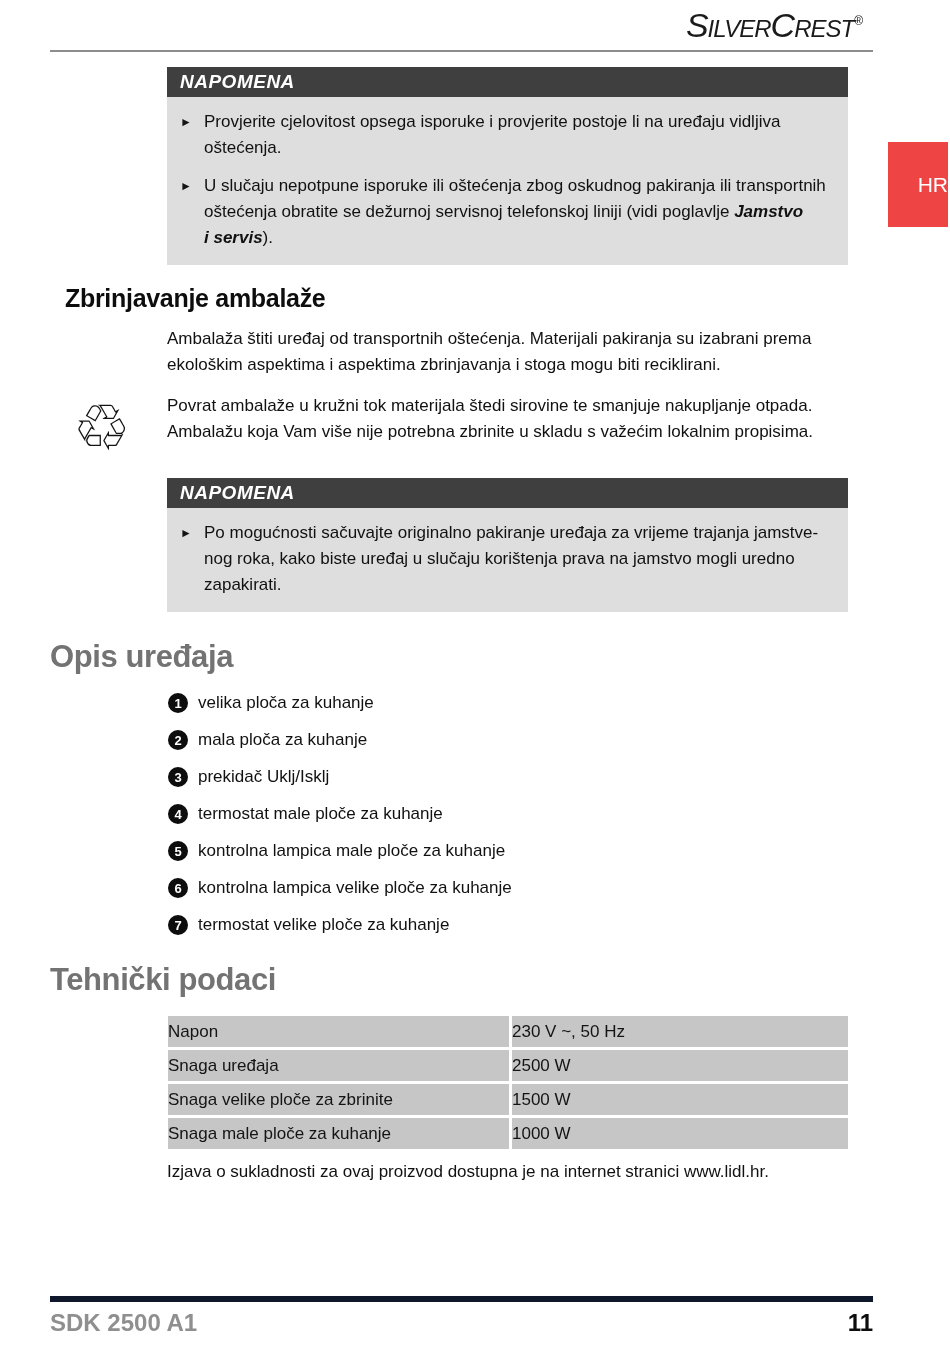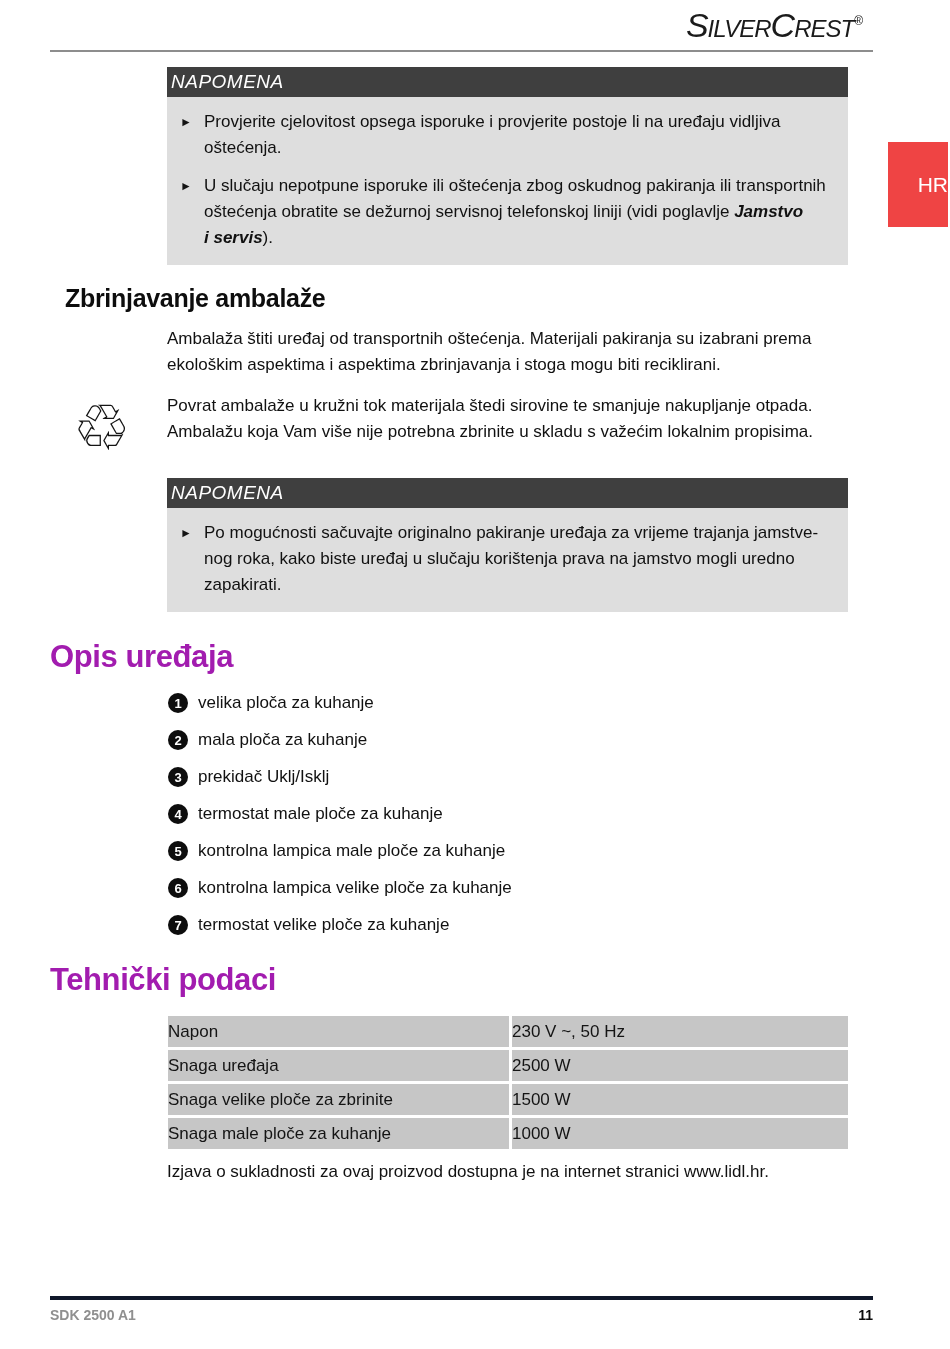--- a/index.html
+++ b/index.html
@@ -19,57 +19,57 @@
   .hr-tab {
     position:absolute; top:142px; left:888px; width:60px; height:85px;
     background:#ef4444; color:#fff; display:flex; align-items:center; justify-content:flex-end;
     font-size:21px;
   }
   
   .content { position:absolute; top:67px; left:0; width:950px; }
   .note-box { margin-left:167px; width:681px; }
   .note-header {
     background:#3f3f3f; color:#fff; height:30px; display:flex; align-items:center;
-    padding-left:4px; font-size:19px; font-weight:normal; font-style:italic; letter-spacing:.5px;
+    padding-left:13px; font-size:19px; font-weight:bold; font-style:italic; letter-spacing:.5px;
   }
   .note-body { background:#dedede; padding:12px 22px 14px 13px; }
   .bullet-row { display:flex; margin-bottom:12px; }
   .bullet-row:last-child { margin-bottom:0; }
   .bullet-arrow { flex:0 0 24px; font-size:12px; line-height:26px; color:#141414; }
   .bullet-text { font-size:17px; line-height:26px; white-space:pre-line; }
   .bold-inline { font-weight:bold; font-style:italic; }
   h2.section {
     margin:19px 0 0 65px; font-size:25px; font-weight:bold; color:#0d0d0d; letter-spacing:-0.3px;
   }
   .para { margin:13px 0 0 167px; width:681px; font-size:17px; line-height:26px; white-space:pre-line; }
   .media-row { margin:15px 0 0 73px; display:flex; align-items:flex-start; }
   .recycle-icon { flex:0 0 67px; font-size:64px; line-height:70px; color:#141414; }
   .media-text { margin-left:27px; width:681px; font-size:17px; line-height:26px; white-space:pre-line; }
   .note-box.second { margin-top:15px; }
   h1.section {
-    margin:27px 0 0 50px; font-size:31px; font-weight:bold; color:#a21caf; letter-spacing:-0.4px;
+    margin:27px 0 0 50px; font-size:31px; font-weight:bold; color:#737373; letter-spacing:-0.4px;
   }
   .device-list { margin:18px 0 0 168px; }
   .device-item { display:flex; align-items:center; margin-bottom:17px; font-size:17px; }
   .num-badge {
     flex:0 0 20px; width:20px; height:20px; border-radius:50%;
     background:#0d0d0d; color:#fff; font-size:13px; font-weight:bold;
     display:inline-flex; align-items:center; justify-content:center; margin-right:10px;
   }
   .tech-table { margin:18px 0 0 168px; width:680px; display:grid; grid-template-columns:341px 336px; gap:3px; }
   .tech-cell {
     background:#c6c6c6; height:31px; display:flex; align-items:center;
     padding-left:0; font-size:17px; color:#141414;
   }
   .tech-note { margin:13px 0 0 167px; font-size:17px; }
   
   .footer {
     position:absolute; top:1296px; left:50px; width:823px;
-    border-top:4px solid #0f172a; display:flex; justify-content:space-between;
-    padding-top:7px; font-size:14px; font-weight:bold;
+    border-top:6px solid #0f172a; display:flex; justify-content:space-between;
+    padding-top:7px; font-size:24px; font-weight:bold;
   }
   .footer-model { color:#8f8f8f; }
   .footer-page { color:#0d0d0d; }
 </style>
 </head>
 <body>
 
 <div class="logo"><span>Silver</span><span>Crest</span><span class="reg">®</span></div>
 <div class="top-rule"></div>
 <div class="hr-tab">

